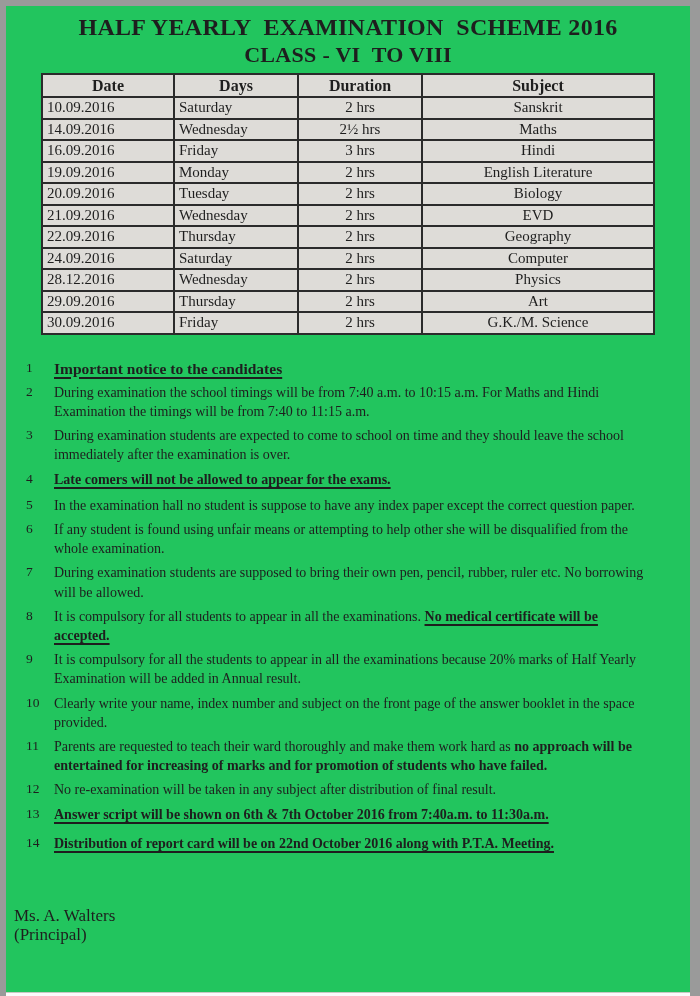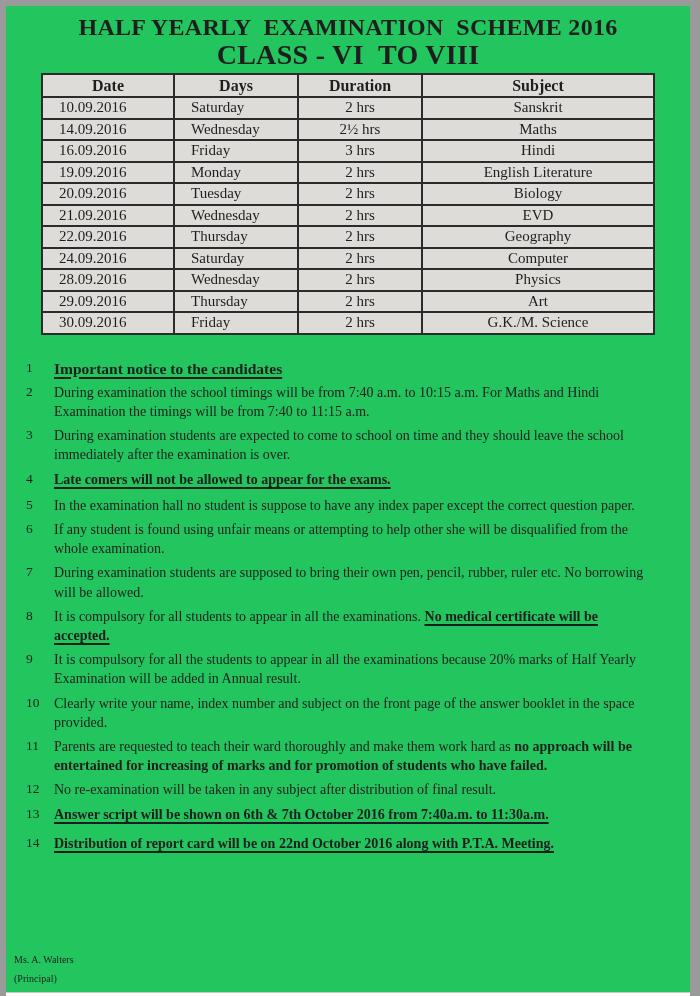--- a/index.html
+++ b/index.html
@@ -14,21 +14,21 @@
     color: #1e1e1e;
     overflow: hidden;
   }
   
   .titles { text-align: center; padding-top: 7px; }
   .title-line1 {
     font-weight: bold; font-size: 24px; line-height: 28px;
     white-space: pre; letter-spacing: 0.3px;
   }
   .title-line2 {
-    font-weight: bold; font-size: 28px; line-height: 26px;
+    font-weight: bold; font-size: 22px; line-height: 26px;
     white-space: pre; letter-spacing: 0.3px; margin-top: 1px;
   }
   
   table.exam {
     border-collapse: collapse;
     table-layout: fixed;
     width: 612px;
     margin: 5px auto 0 auto;
     background: #dedcd8;
   }
@@ -36,41 +36,41 @@
     border: 2px solid #2b2b2b;
     font-size: 15px;
     height: 19.5px;
     line-height: 19px;
     padding: 0;
     overflow: hidden;
   }
   table.exam th {
     font-weight: bold; text-align: center; font-size: 16px; height: 21px;
   }
-  table.exam td.col-0, table.exam td.col-1 { text-align: left; padding-left: 16px; }
+  table.exam td.col-0, table.exam td.col-1 { text-align: left; padding-left: 4px; }
   table.exam td.col-2, table.exam td.col-3 { text-align: center; }
   col.c0 { width: 132px; } col.c1 { width: 124px; }
   col.c2 { width: 124px; } col.c3 { width: 232px; }
   
   .notices { margin: 24px 44px 0 20px; }
   .notice { display: flex; margin-bottom: 5px; }
   .notice-num { flex: none; width: 28px; font-size: 13.5px; line-height: 18px; }
   .notice-text { flex: 1; font-size: 14px; line-height: 19.2px; max-width: 596px; }
   .notice:first-child .notice-text { font-size: 15.5px; }
   .notice:nth-child(4)  { margin-top: 3px; margin-bottom: 7px; }
   .notice:nth-child(13) { margin-top: 3px; }
   .notice:nth-child(14) { margin-top: 10px; }
   .seg-b { font-weight: bold; }
   .seg-u { text-decoration: underline; text-underline-offset: 3px; text-decoration-thickness: 1.5px; }
   .note-line {
     margin: 16px 44px 0 48px;
     font-weight: bold; font-size: 13.5px; line-height: 18px;
   }
   
-  .footer { position: absolute; left: 8px; top: 944px; font-size: 10px; line-height: 19px; }
+  .footer { position: absolute; left: 8px; top: 900px; font-size: 17px; line-height: 19px; }
   .scan-strip {
     position: absolute; left: 0; right: 0; bottom: 0; height: 9px;
     background: #fbfbfa; border-top: 1px solid #c8c7c4;
   }
 </style>
 </head>
 <body>
 
 <div class="page">
 
@@ -137,21 +137,21 @@
           <td class="col-2">2 hrs</td>
           <td class="col-3">Geography</td>
         </tr>
         <tr>
           <td class="col-0">24.09.2016</td>
           <td class="col-1">Saturday</td>
           <td class="col-2">2 hrs</td>
           <td class="col-3">Computer</td>
         </tr>
         <tr>
-          <td class="col-0">28.09.2016</td>
+          <td class="col-0">28.12.2016</td>
           <td class="col-1">Wednesday</td>
           <td class="col-2">2 hrs</td>
           <td class="col-3">Physics</td>
         </tr>
         <tr>
           <td class="col-0">29.09.2016</td>
           <td class="col-1">Thursday</td>
           <td class="col-2">2 hrs</td>
           <td class="col-3">Art</td>
         </tr>

